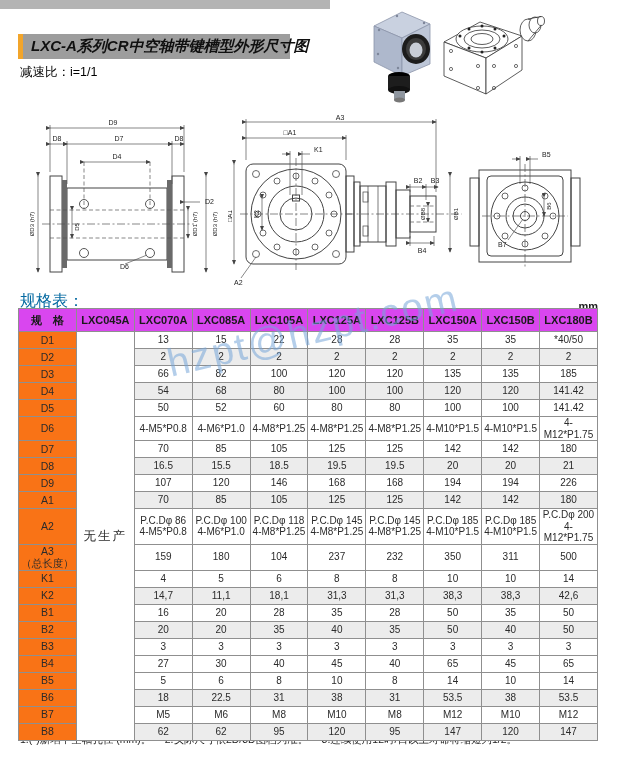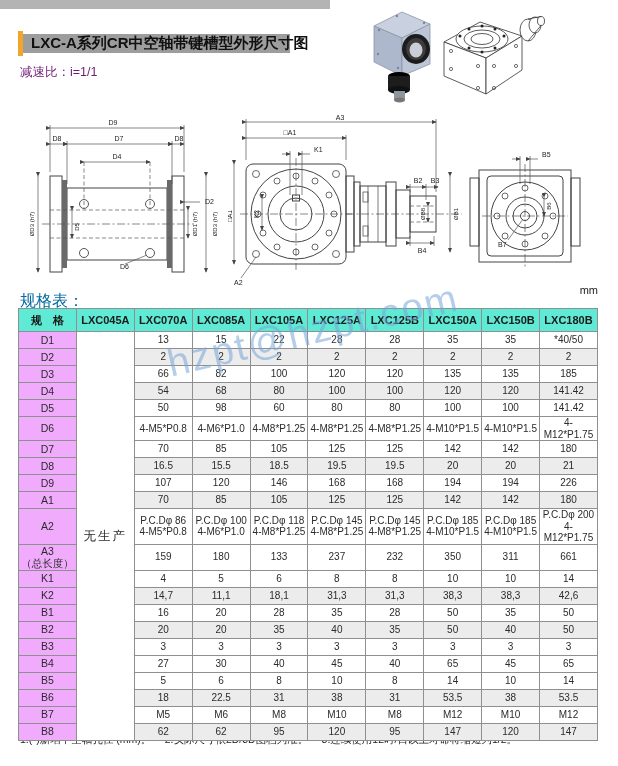--- a/index.html
+++ b/index.html
@@ -1,40 +1,40 @@
 <!DOCTYPE html>
 <html><head>
 <meta charset="utf-8">
 <style>
   html,body{margin:0;padding:0;background:#fff;}
   #page{position:relative;width:618px;height:766px;background:#fff;overflow:hidden;
         font-family:"Liberation Sans","DejaVu Sans",sans-serif;color:#222;}
 
   .topbar{position:absolute;left:0;top:0;width:330px;height:9px;background:#b4b4b4;}
 
-  .titlebar{position:absolute;left:18px;top:34px;width:272px;height:19px;background:#9d9d9d;
-            display:flex;align-items:center;}
+  .titlebar{position:absolute;left:18px;top:34px;width:272px;height:25px;background:#9d9d9d;
+            display:flex;align-items:center;font-style:italic;}
   .titlebar .accent{width:5px;height:25px;background:#f2a52b;flex:0 0 auto;}
   .titlebar .txt{font-size:15px;font-weight:bold;color:#101010;padding-left:8px;white-space:nowrap;letter-spacing:0px;}
 
-  .ratio{position:absolute;left:20px;top:64px;font-size:12.5px;color:#701a75;}
+  .ratio{position:absolute;left:20px;top:64px;font-size:12.5px;color:#000000;}
 
   .caption{position:absolute;left:20px;top:291px;font-size:16px;color:#0369a1;font-family:Liberation Mono, monospace;}
-  .unit{position:absolute;right:20px;top:284px;font-size:11px;color:#1c1c1c;}
+  .unit{position:absolute;right:20px;top:300px;font-size:11px;color:#1c1c1c;font-weight:bold;}
 
   .watermark{position:absolute;left:168px;top:342px;font-size:39px;letter-spacing:2px;
              color:rgba(118,166,216,0.55);transform:rotate(-13deg);transform-origin:left center;
              pointer-events:none;z-index:5;white-space:nowrap;}
 
   table.spec{position:absolute;left:18px;top:308px;border-collapse:collapse;table-layout:fixed;
              width:580px;font-size:10px;color:#2b2b2b;z-index:2;}
   table.spec th,table.spec td{border:1px solid #8f8f8f;text-align:center;vertical-align:middle;
              padding:0;line-height:1.15;white-space:pre-line;overflow:hidden;}
-  table.spec thead th{background:#5eead4;font-size:11px;font-weight:bold;height:22px;color:#1a1a1a;}
-  table.spec td.rowlabel{background:#f0abfc;font-size:10.5px;}
+  table.spec thead th{background:#d946ef;font-size:11px;font-weight:bold;height:22px;color:#1a1a1a;}
+  table.spec td.rowlabel{background:#f97316;font-size:10.5px;}
   table.spec tr{height:17px;}
   table.spec tr.tall{height:28px;}
   table.spec tr.tall2{height:26px;}
   table.spec tr.shaded td.val{background:#ececec;}
   table.spec td.val{background:#fff;}
   table.spec td.noprod{background:#fff;font-size:12.5px;letter-spacing:2px;margin-left:12px;}
 
   .footnote{position:absolute;left:20px;top:733px;font-size:10.5px;color:#1c1c1c;white-space:nowrap;}
 
   svg text{font-family:"Liberation Sans","DejaVu Sans",sans-serif;}
@@ -369,21 +369,21 @@
           <td class="val">80</td>
           <td class="val">100</td>
           <td class="val">100</td>
           <td class="val">120</td>
           <td class="val">120</td>
           <td class="val">141.42</td>
         </tr>
         <tr>
           <td class="rowlabel">D5</td>
           <td class="val">50</td>
-          <td class="val">98</td>
+          <td class="val">52</td>
           <td class="val">60</td>
           <td class="val">80</td>
           <td class="val">80</td>
           <td class="val">100</td>
           <td class="val">100</td>
           <td class="val">141.42</td>
         </tr>
         <tr>
           <td class="rowlabel">D6</td>
           <td class="val">4-M5*P0.8</td>
@@ -456,26 +456,26 @@
           <td class="val">P.C.Dφ 185
 4-M10*P1.5</td>
           <td class="val">P.C.Dφ 200
 4-M12*P1.75</td>
         </tr>
         <tr class="tall2">
           <td class="rowlabel">A3
 （总长度）</td>
           <td class="val">159</td>
           <td class="val">180</td>
-          <td class="val">133</td>
+          <td class="val">104</td>
           <td class="val">237</td>
           <td class="val">232</td>
           <td class="val">350</td>
           <td class="val">311</td>
-          <td class="val">661</td>
+          <td class="val">500</td>
         </tr>
         <tr>
           <td class="rowlabel">K1</td>
           <td class="val">4</td>
           <td class="val">5</td>
           <td class="val">6</td>
           <td class="val">8</td>
           <td class="val">8</td>
           <td class="val">10</td>
           <td class="val">10</td>

